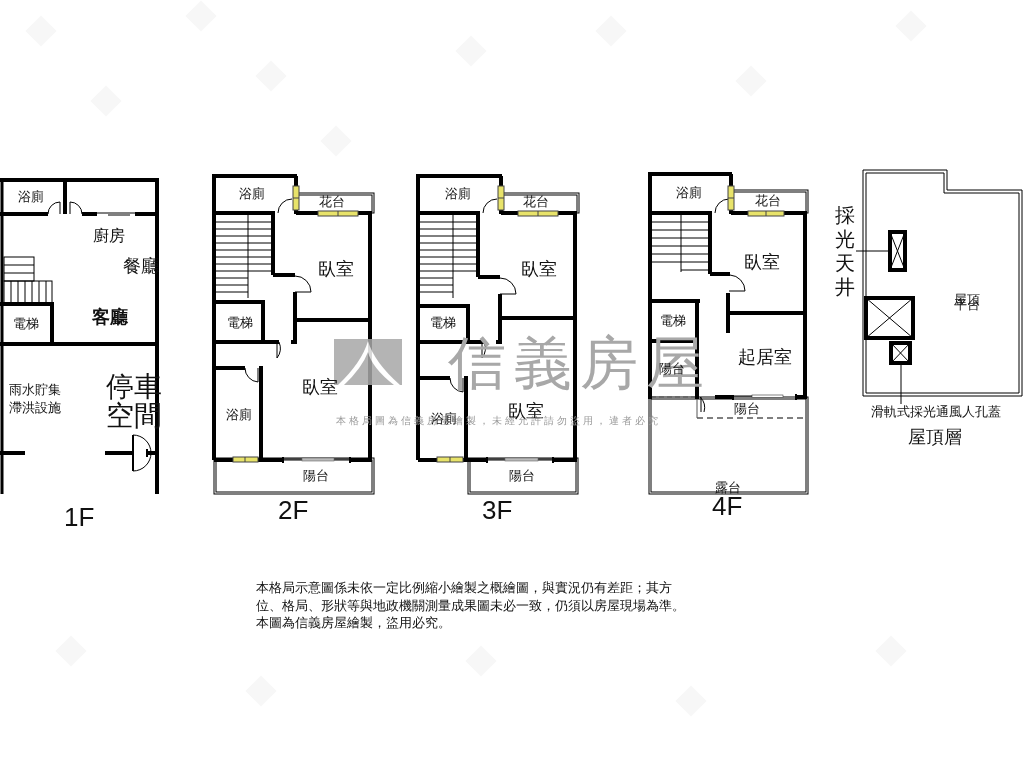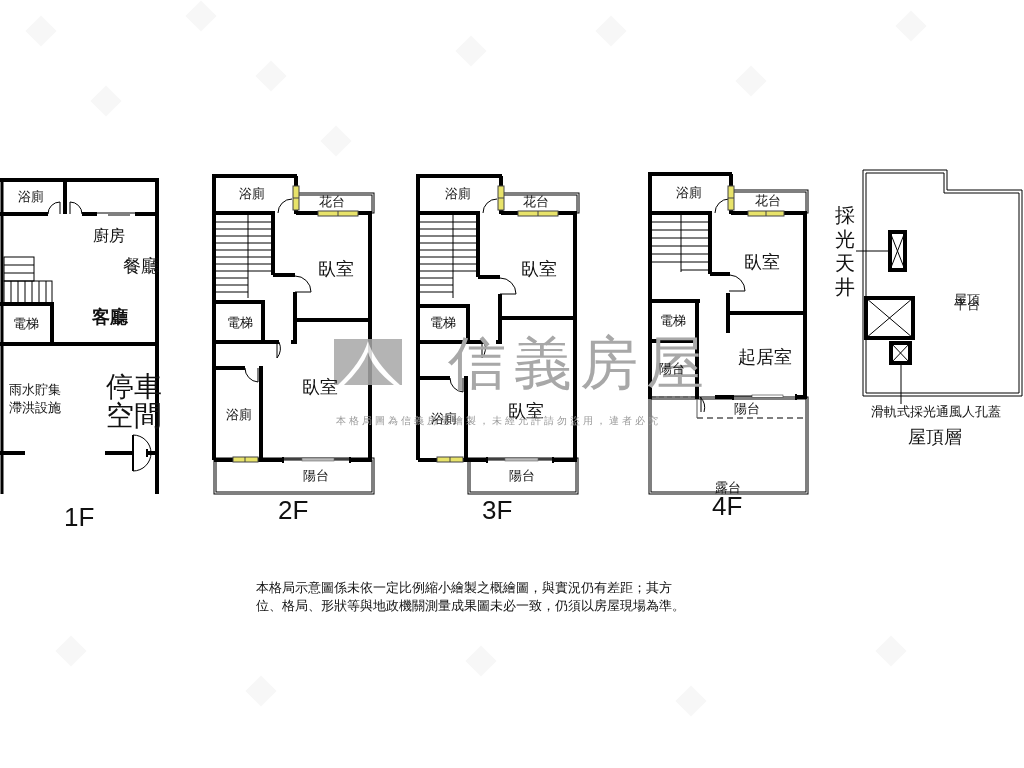--- a/index.html
+++ b/index.html
@@ -341,13 +341,14 @@
   <div>井</div>
 </div>
 <div class="lbl s13" style="left:954px; top:265px;margin-top:28px;">屋頂</div>
 <div class="lbl s13" style="left:954px; top:298px;">平台</div>
 <div class="lbl s13" style="left:871px; top:405px;">滑軌式採光通風人孔蓋</div>
 <div class="lbl s18" style="left:908px; top:428px;">屋頂層</div>
 
 <div class="note">
   <div>本格局示意圖係未依一定比例縮小繪製之概繪圖，與實況仍有差距；其方</div>
   <div>位、格局、形狀等與地政機關測量成果圖未必一致，仍須以房屋現場為準。</div>
+  <div>本圖為信義房屋繪製，盜用必究。</div>
 </div>
 
 </body></html>

